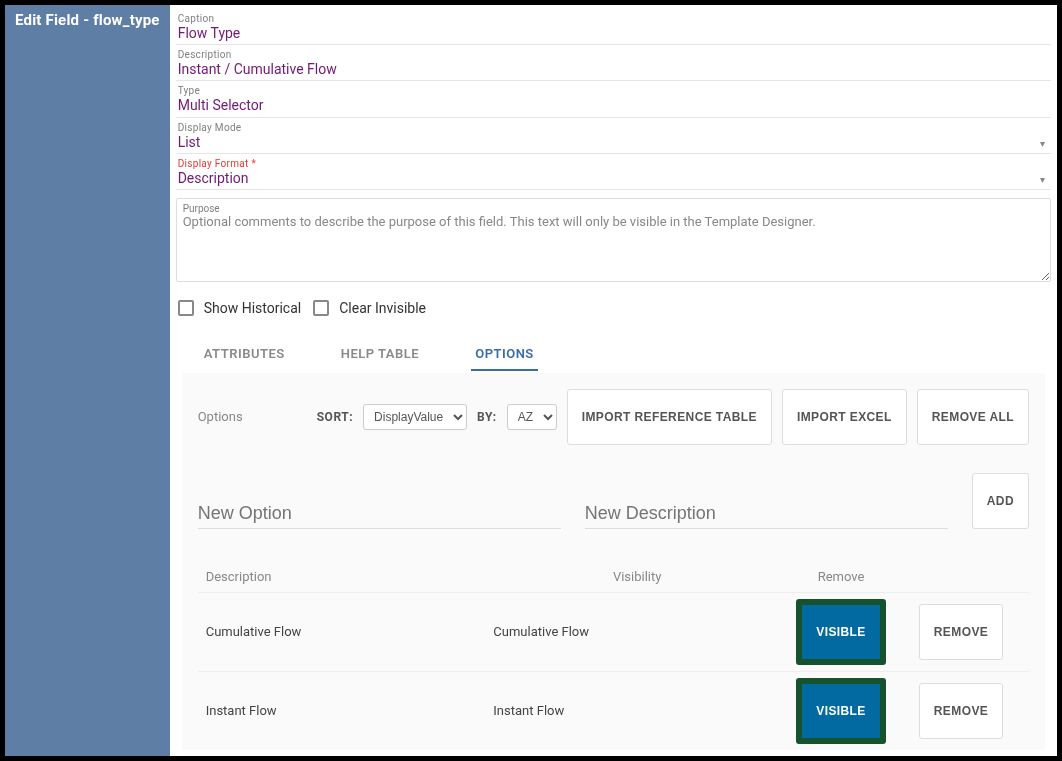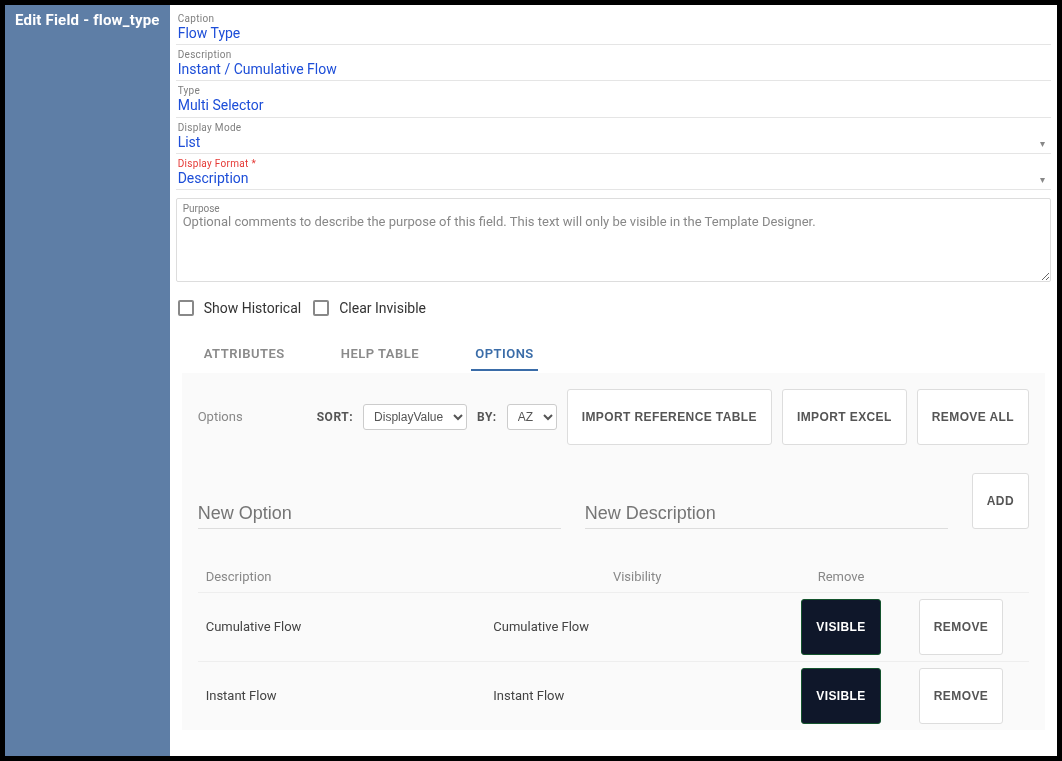--- a/index.html
+++ b/index.html
@@ -37,21 +37,21 @@
     position: relative;
   }
   .field-label {
     font-size: 10px;
     color: #808080;
     letter-spacing: 0.3px;
   }
   .field-label.required { color: #e53935; }
   .field-value {
     font-size: 14px;
-    color: #1d4ed8;
+    color: #701a75;
     line-height: 1.3;
   }
   .field.select::after {
     content: "▾";
     position: absolute;
     right: 6px;
     bottom: 4px;
     font-size: 10px;
     color: #888;
   }
@@ -142,23 +142,23 @@
     letter-spacing: 0.4px;
     padding: 20px 14px;
     border: 1px solid #ddd;
     border-radius: 3px;
     background: #fff;
     color: #555;
     cursor: pointer;
     white-space: nowrap;
   }
   .btn-primary {
-    background: #0f172a;
+    background: #0369a1;
     color: #fff;
-    border: 1px solid #14532d;
+    border: 6px solid #14532d;
     text-align: center;
   }
   .new-row {
     display: flex;
     align-items: flex-end;
     gap: 24px;
     margin-bottom: 40px;
   }
   .text-input {
     flex: 1;

